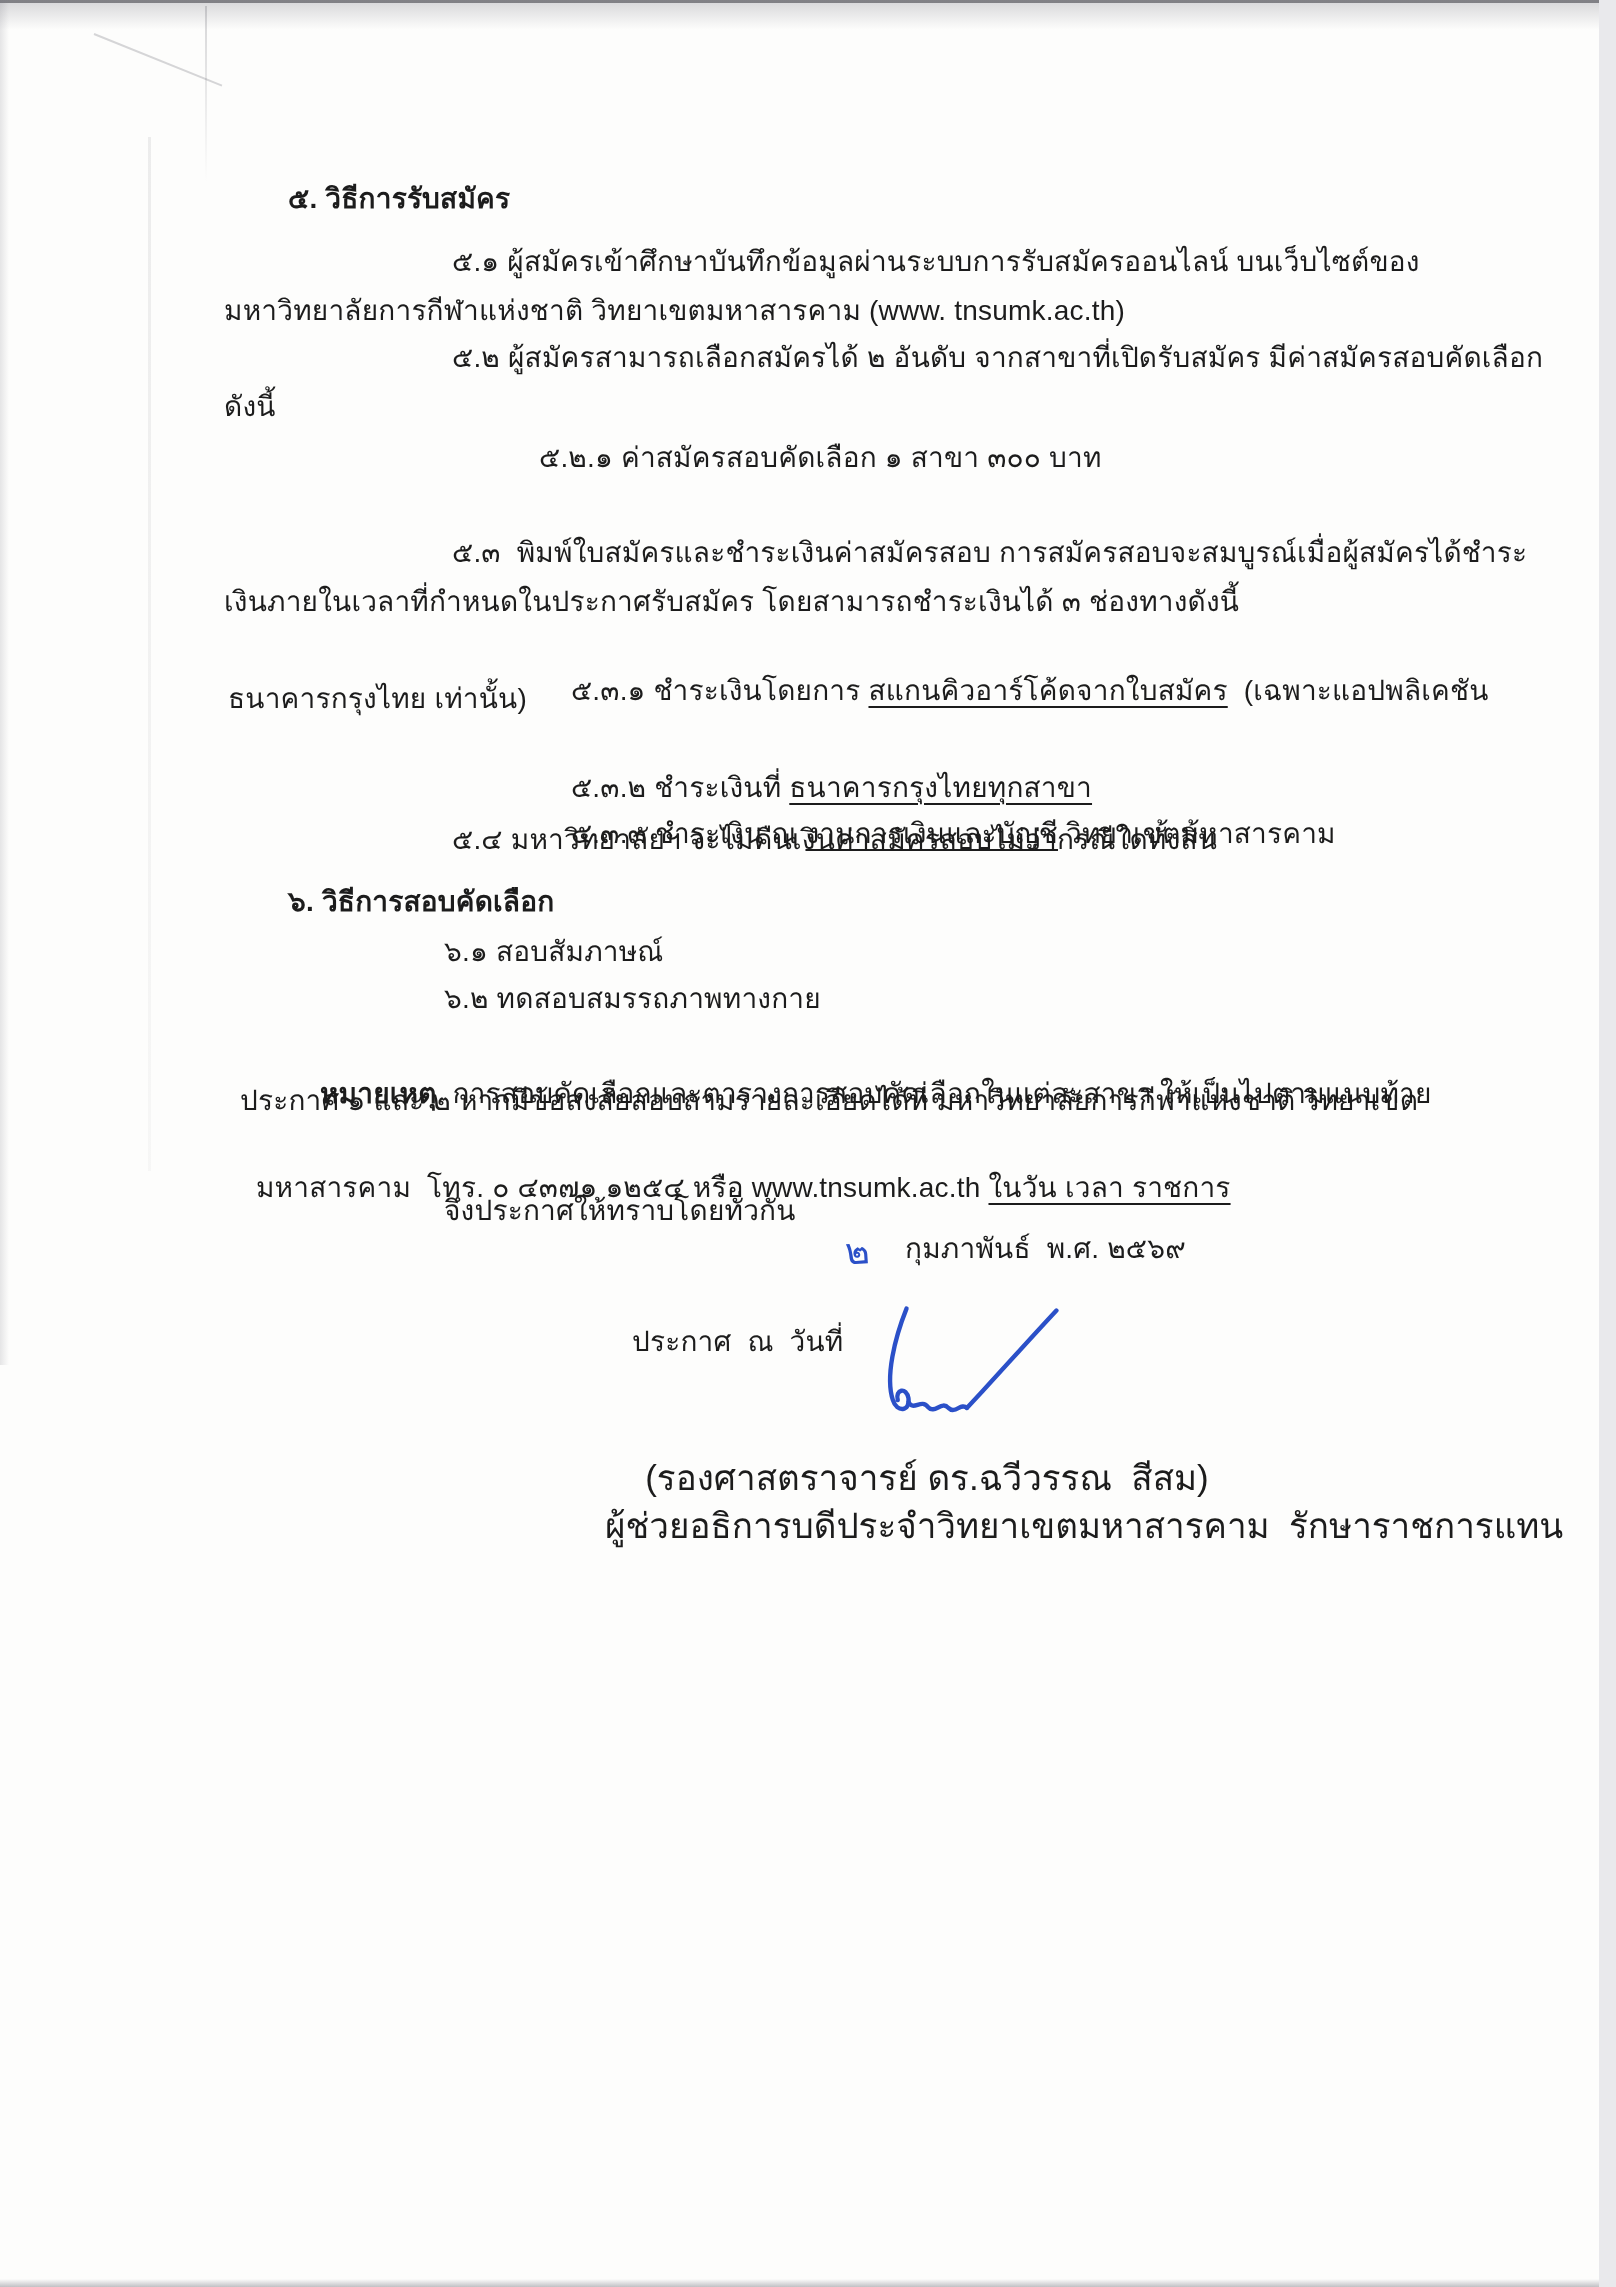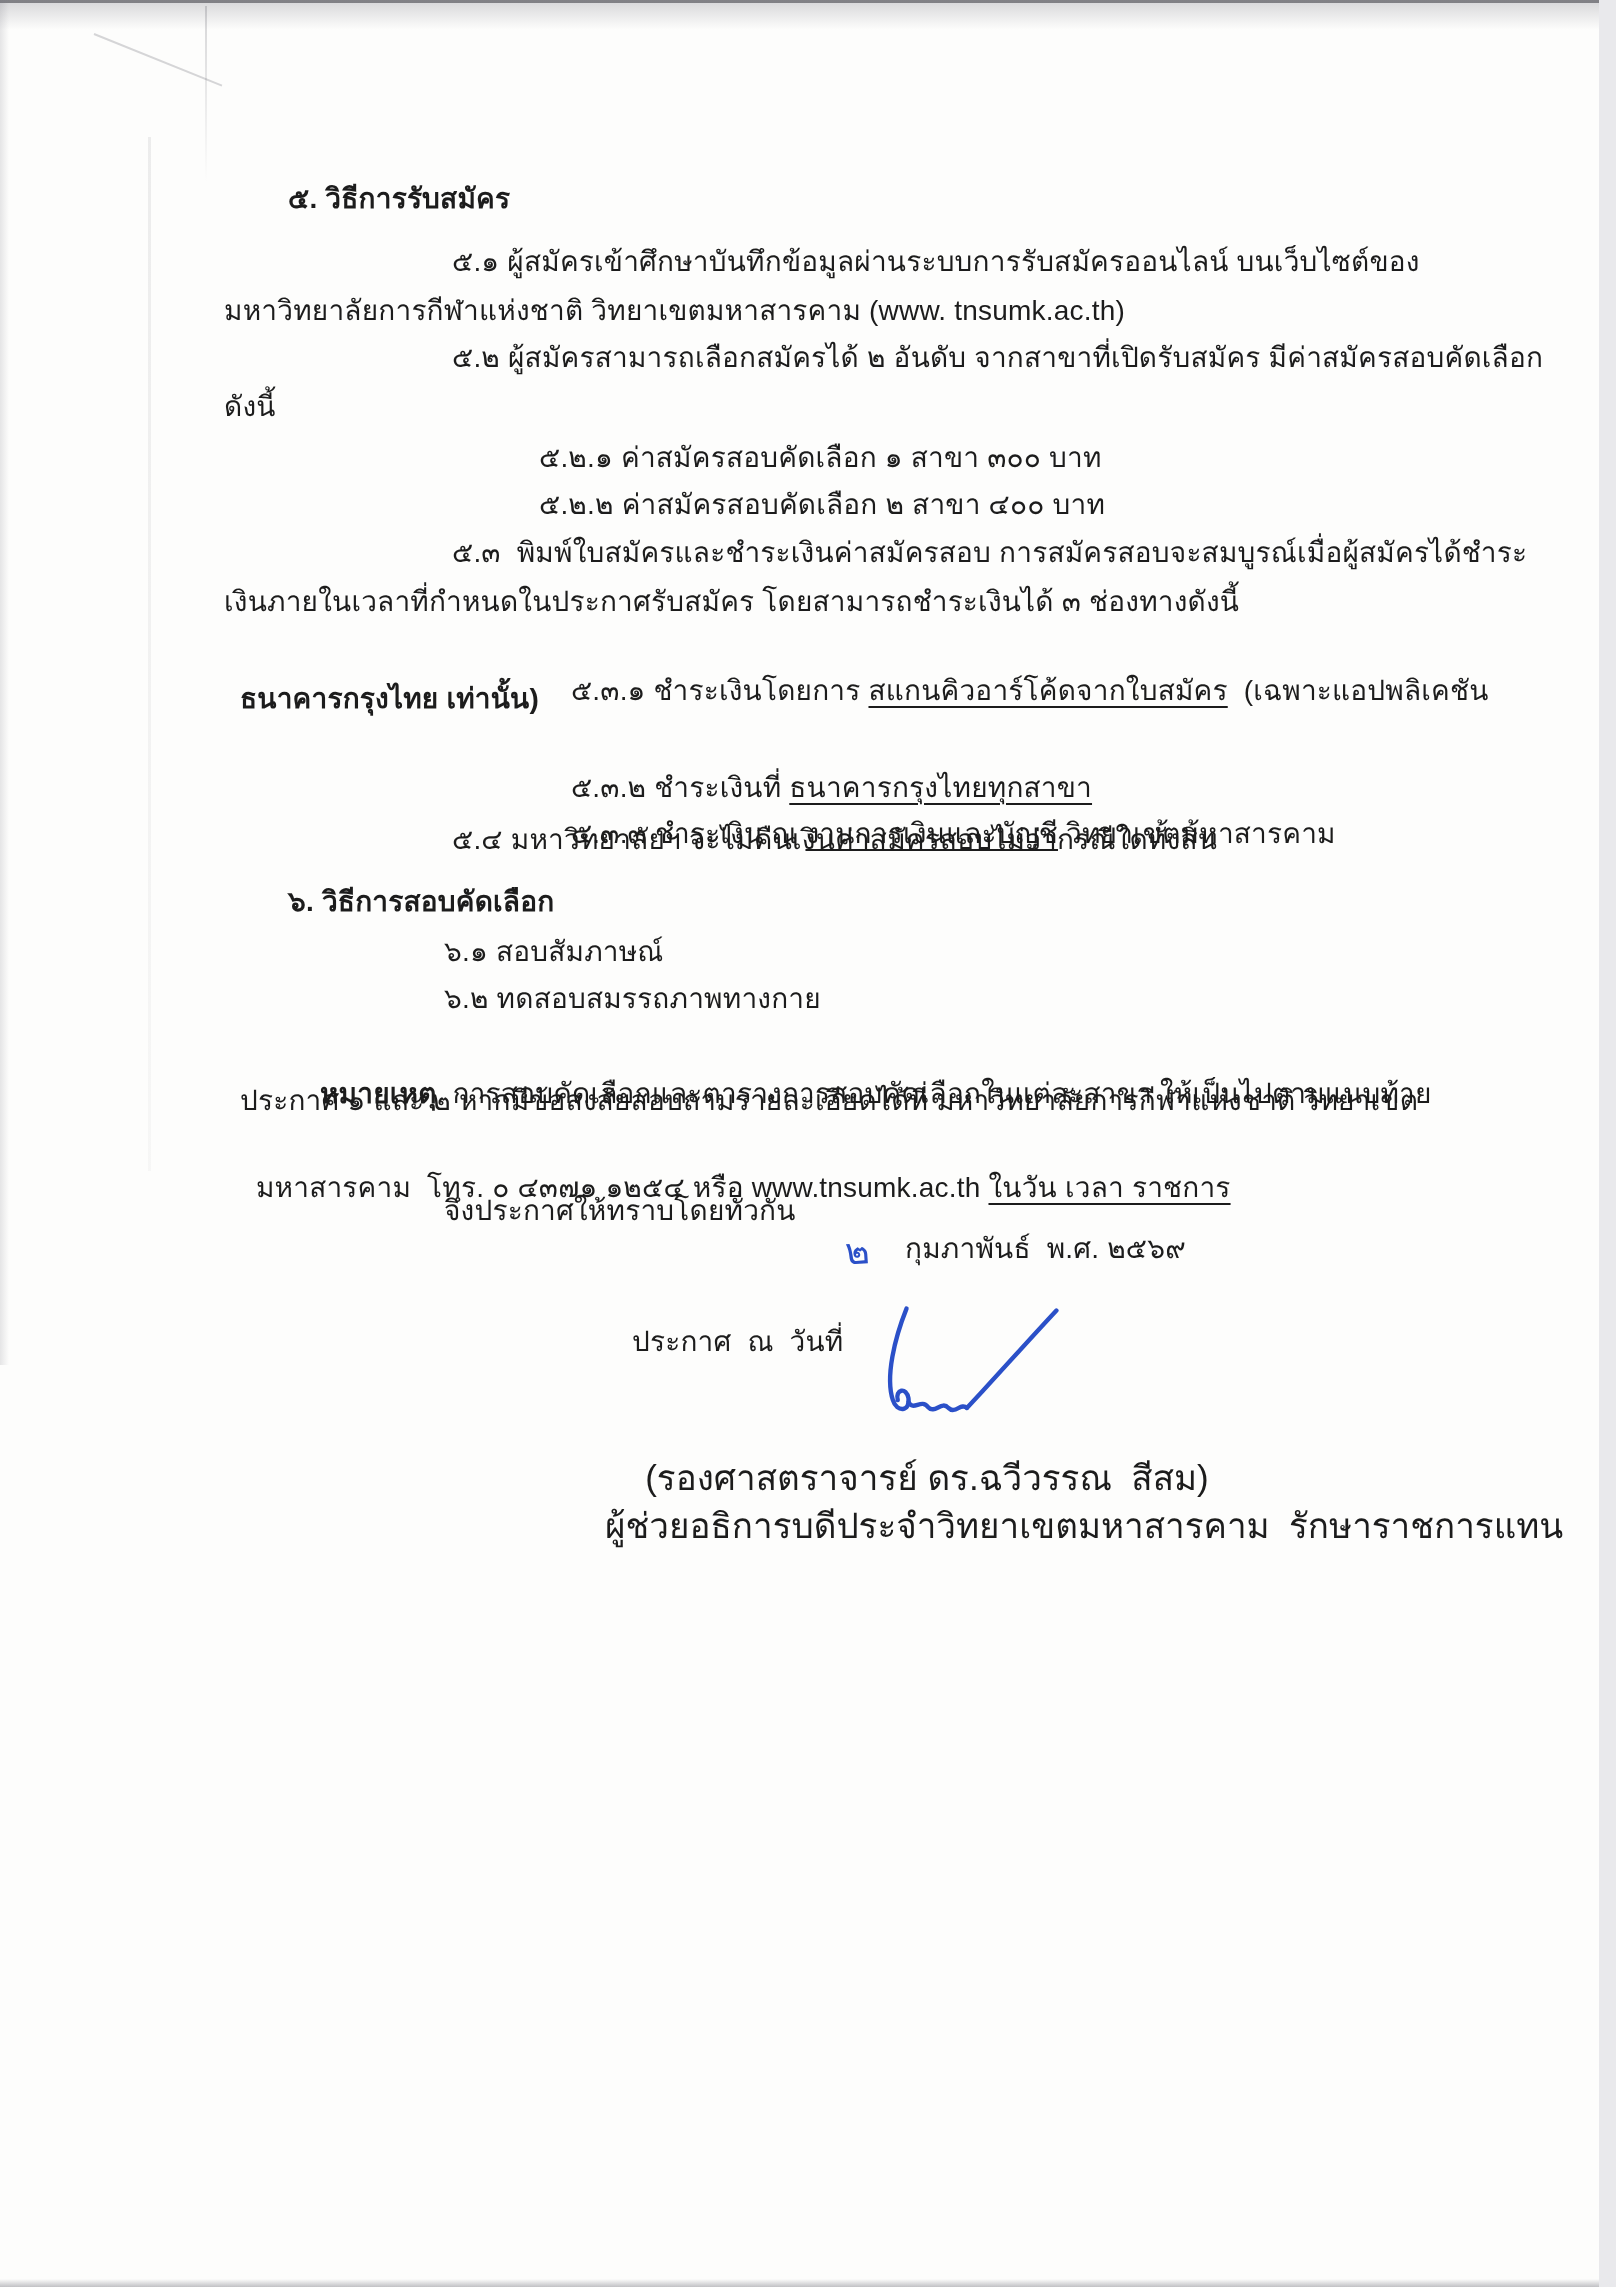--- a/index.html
+++ b/index.html
@@ -48,27 +48,26 @@
   <div class="left-crease"></div>
   <div class="left-shade"></div>
   <div class="bottom-shade"></div>
 
   <div class="line bold" style="left:288px; top:178px;">๕. วิธีการรับสมัคร</div>
   <div class="line" style="left:452px; top:241px;">๕.๑ ผู้สมัครเข้าศึกษาบันทึกข้อมูลผ่านระบบการรับสมัครออนไลน์ บนเว็บไซต์ของ</div>
   <div class="line" style="left:224px; top:290px;">มหาวิทยาลัยการกีฬาแห่งชาติ วิทยาเขตมหาสารคาม (www. tnsumk.ac.th)</div>
   <div class="line" style="left:452px; top:337px;">๕.๒ ผู้สมัครสามารถเลือกสมัครได้ ๒ อันดับ จากสาขาที่เปิดรับสมัคร มีค่าสมัครสอบคัดเลือก</div>
   <div class="line" style="left:224px; top:386px;">ดังนี้</div>
   <div class="line" style="left:539px; top:437px;">๕.๒.๑ ค่าสมัครสอบคัดเลือก ๑ สาขา ๓๐๐ บาท</div>
-  <div class="line" style="left:539px; top:484px;">๕.๒.๒ ค่าสมัครสอบคัดเลือก ๒ สาขา ๔๐๐ บาท</div>
   <div class="line" style="left:452px; top:532px;">๕.๓  พิมพ์ใบสมัครและชำระเงินค่าสมัครสอบ การสมัครสอบจะสมบูรณ์เมื่อผู้สมัครได้ชำระ</div>
   <div class="line" style="left:224px; top:581px;">เงินภายในเวลาที่กำหนดในประกาศรับสมัคร โดยสามารถชำระเงินได้ ๓ ช่องทางดังนี้</div>
   <div class="line" style="left:539px; top:629px;">
     <span>๕.๓.๑ ชำระเงินโดยการ </span><span class="u">สแกนคิวอาร์โค้ดจากใบสมัคร</span><span>  (เฉพาะแอปพลิเคชัน</span>
   </div>
-  <div class="line" style="left:240px; top:678px;font-weight:bold;">ธนาคารกรุงไทย เท่านั้น)</div>
+  <div class="line" style="left:228px; top:678px;">ธนาคารกรุงไทย เท่านั้น)</div>
   <div class="line" style="left:539px; top:726px;">
     <span>๕.๓.๒ ชำระเงินที่ </span><span class="u">ธนาคารกรุงไทยทุกสาขา</span>
   </div>
   <div class="line" style="left:539px; top:772px;">
     <span>๕.๓.๓ ชำระเงิน ณ </span><span class="u">งานการเงินและบัญชี</span><span> วิทยาเขตมหาสารคาม</span>
   </div>
   <div class="line" style="left:452px; top:819px;">๕.๔ มหาวิทยาลัยฯ จะไม่คืนเงินค่าสมัครสอบไม่ว่ากรณีใดทั้งสิ้น</div>
 
   <div class="line bold" style="left:288px; top:881px;">๖. วิธีการสอบคัดเลือก</div>
   <div class="line" style="left:444px; top:931px;">๖.๑ สอบสัมภาษณ์</div>

